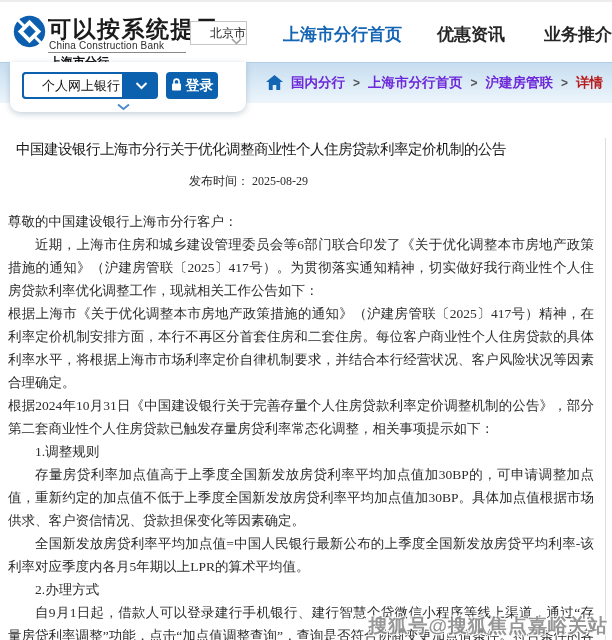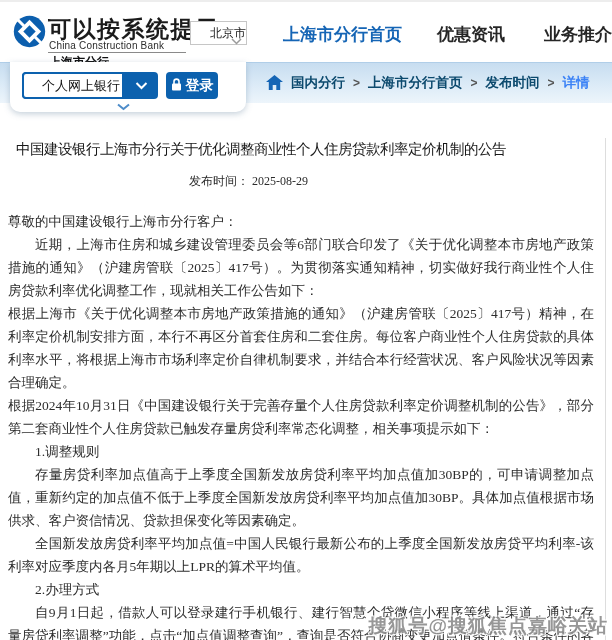--- a/index.html
+++ b/index.html
@@ -29,22 +29,22 @@
              background:#0c61ae; border-radius:4px; overflow:hidden; cursor:pointer; }
   .channel-field { width:102px; height:27px; background:#fff; border:2px solid #0c61ae;
                    border-radius:4px 0 0 4px; font-size:13px; color:#111; line-height:23px; padding-left:18px; }
   .channel-chev { flex:1; display:flex; align-items:center; justify-content:center; }
   .login-btn { position:absolute; left:156px; top:10px; width:52px; height:27px; background:#0c61ae;
                border:none; border-radius:4px; color:#fff; font-weight:bold; font-size:14px;
                display:flex; align-items:center; justify-content:center; gap:4px; cursor:pointer; }
   .card-expander { position:absolute; left:106px; bottom:1px; cursor:pointer; line-height:0; }
   .breadcrumb { position:absolute; left:266px; top:62px; height:41px; display:flex; align-items:center;
                 gap:8px; font-size:13.5px; font-weight:bold; z-index:1; white-space:nowrap; }
-  .crumb { color:#0c4a6e; cursor:pointer; }
-  .crumb.current { color:#3b82f6; cursor:default;text-align:right; }
+  .crumb { color:#6d28d9; cursor:pointer; }
+  .crumb.current { color:#b91c1c; cursor:default;text-align:right; }
   .sep { color:#555; font-size:12px; }
 
   
   .vline { position:absolute; left:605px; top:138px; bottom:0; width:1px; background:#ddd; }
   .article-title { position:absolute; left:16px; top:140px; font-family:"Liberation Serif","DejaVu Serif",serif;
                    font-size:14.5px; font-weight:normal; color:#191919; letter-spacing:-0.5px; white-space:nowrap; }
   .publish { position:absolute; left:0; top:173px; width:497px; text-align:center;
              font-family:"Liberation Serif","DejaVu Serif",serif; font-size:12px; color:#2b2b2b; }
   .body-text { position:absolute; left:8px; top:210px; width:586px;
                font-family:"Liberation Serif","DejaVu Serif",serif; font-size:13.5px; line-height:23px;
@@ -119,21 +119,21 @@
 <div class="breadcrumb">
   <span style="line-height:0;">
     <svg width="17" height="15" viewBox="0 0 17 15">
         <path d="M8.5 0 L17 7 H14.2 V15 H10.3 V10 H6.7 V15 H2.8 V7 H0 Z" fill="#1565b5"></path>
       </svg>
   </span>
   <span class="crumb">国内分行</span>
   <span class="sep">&gt;</span>
   <span class="crumb">上海市分行首页</span>
   <span class="sep">&gt;</span>
-  <span class="crumb">发布时间</span>
+  <span class="crumb">沪建房管联</span>
   <span class="sep">&gt;</span>
   <span class="crumb current">详情</span>
 </div>
 
 <div class="vline"></div>
 
 <h1 class="article-title">中国建设银行上海市分行关于优化调整商业性个人住房贷款利率定价机制的公告</h1>
 <div class="publish">发布时间： 2025-08-29</div>
 
 <div class="body-text">

